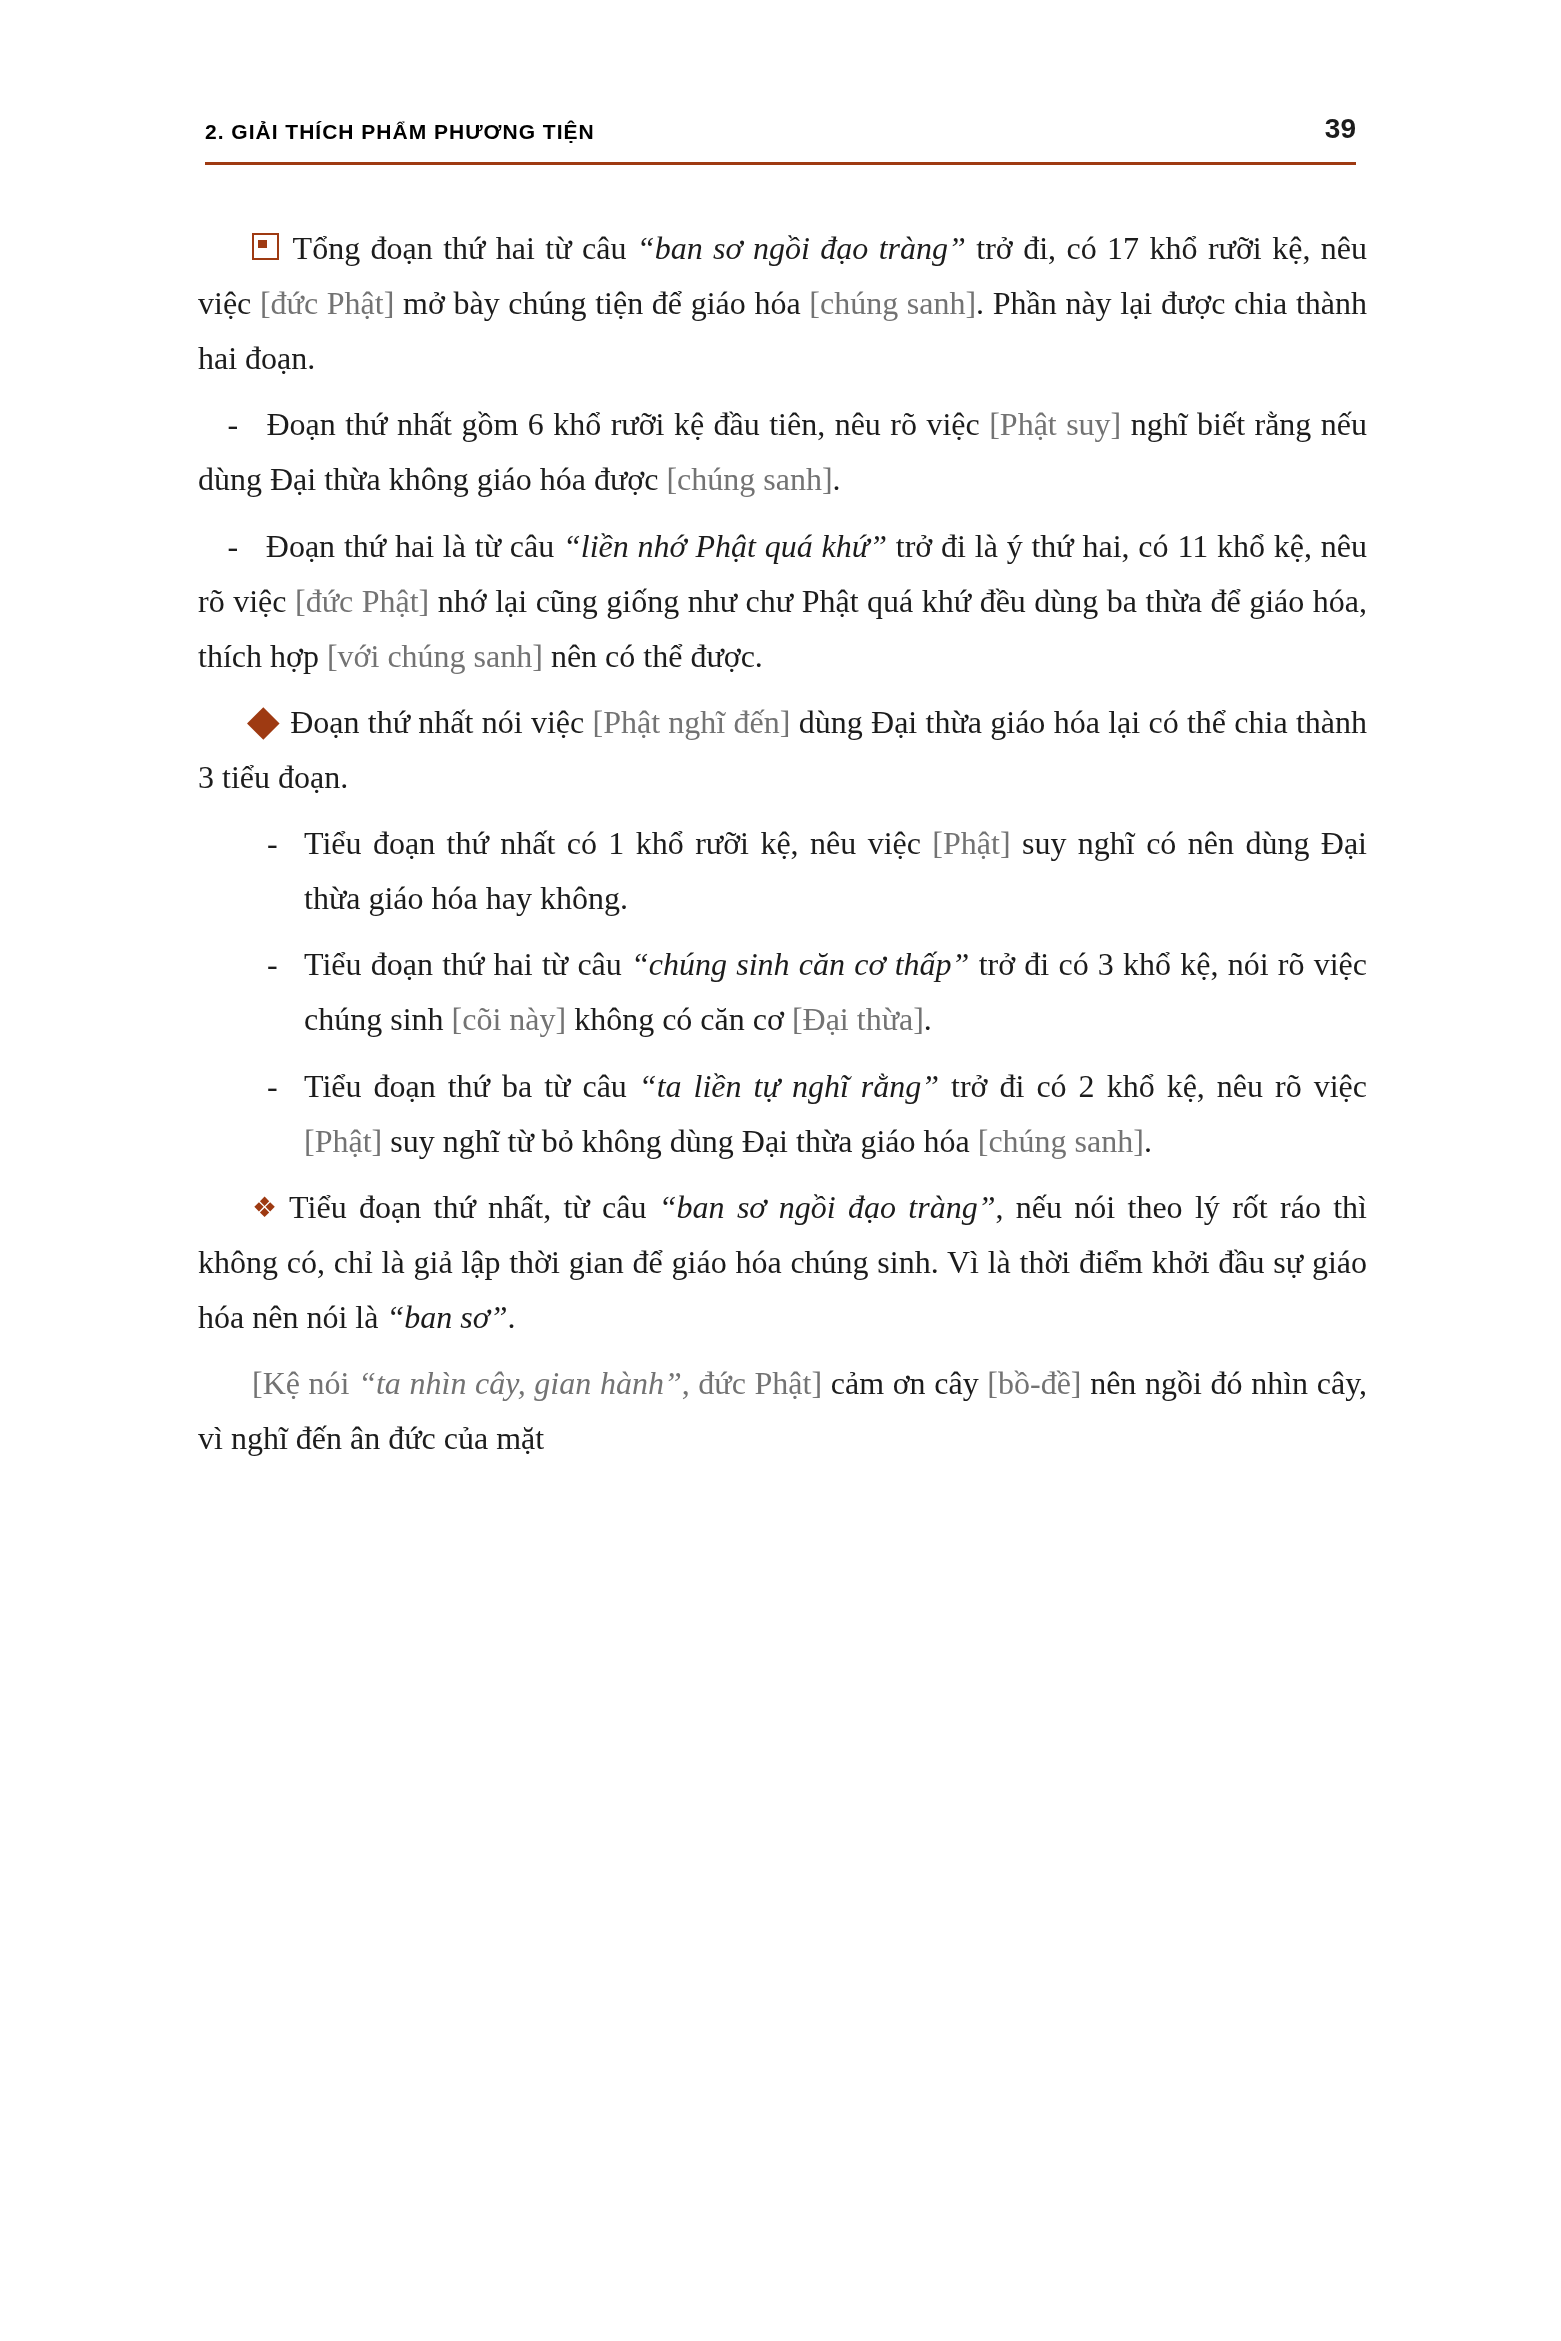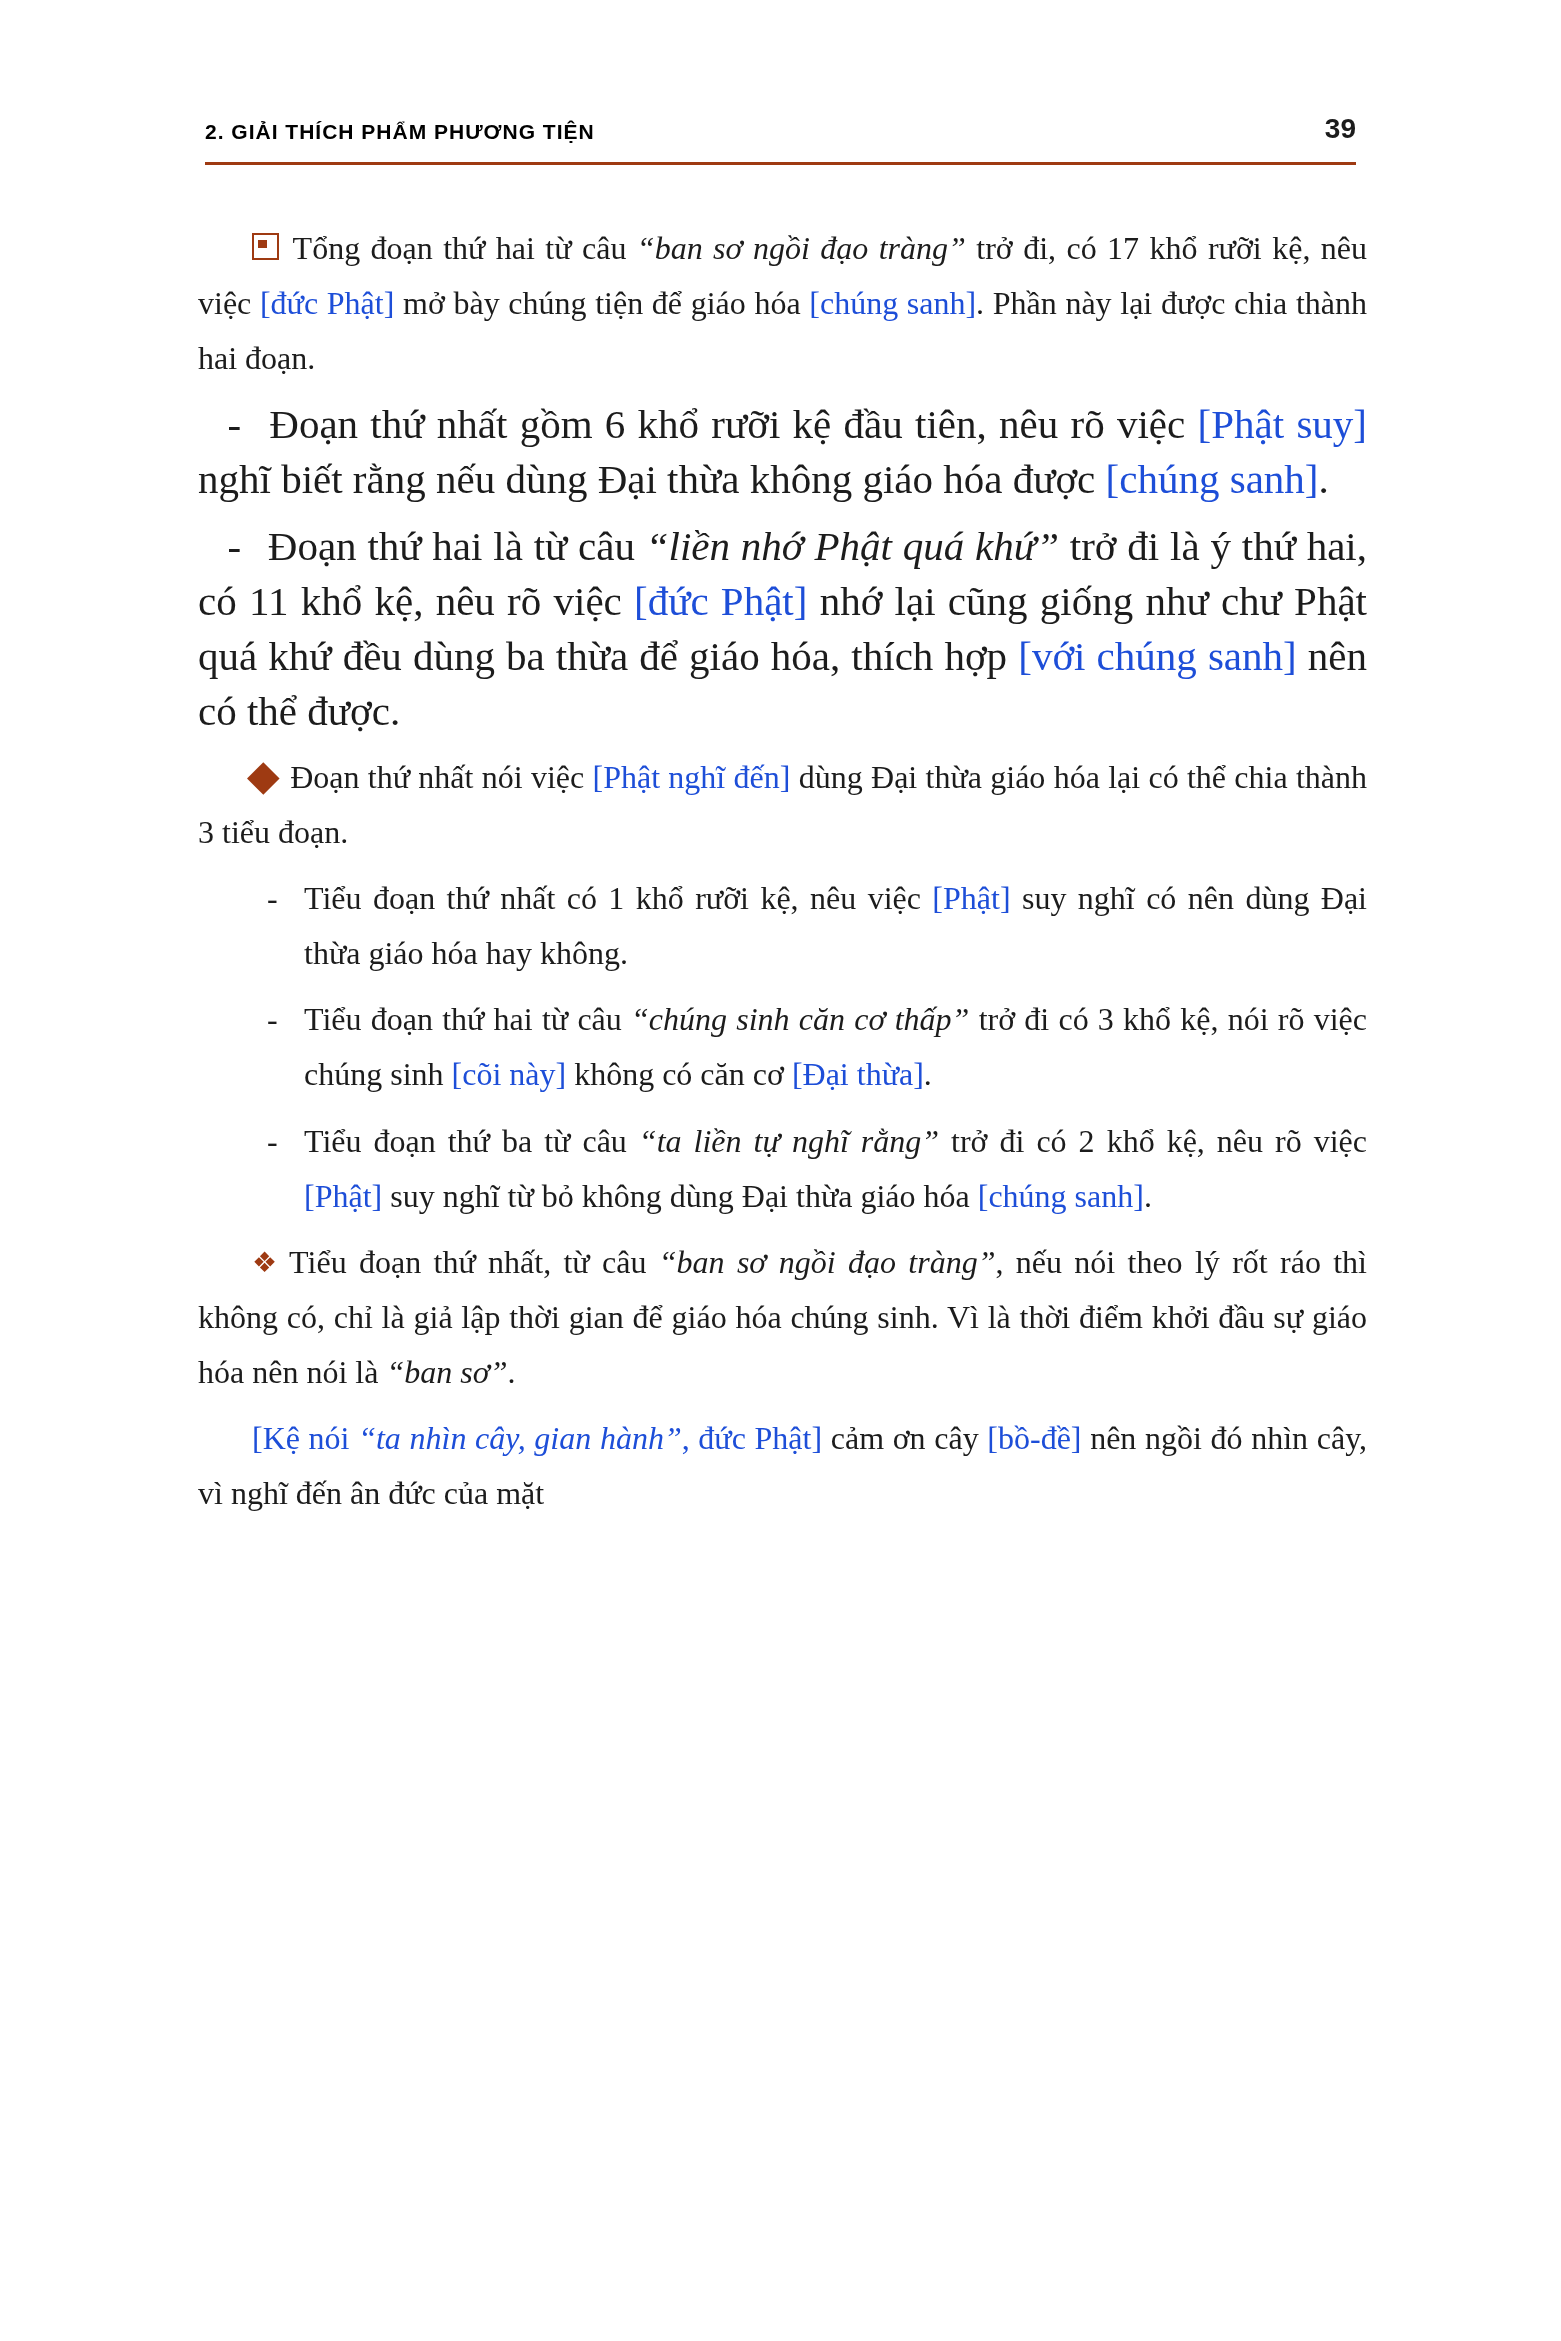--- a/index.html
+++ b/index.html
@@ -77,21 +77,21 @@
     text-justify: inter-word;
     hyphens: none;
   }
   p.para.indent {
     text-indent: 54px;
   }
 
   
   .hang {
     margin: 0 0 11.3px 0;
-    font-size: 41px;
+    font-size: 32px;
     line-height: 55px;
     text-align: justify;
     padding-left: 0;
     text-indent: 0;
   }
   .hang .dash {
     display: inline-block;
     width: 29.5px;
     margin-left: 29.5px;
   }
@@ -148,21 +148,21 @@
   .flo {
     display: inline-block;
     margin-left: 54px;
     margin-right: 12px;
     color: #9e3a12;
     font-size: 28px;
     line-height: 1;
     vertical-align: 0.9px;
   }
 
-  .bracket { color: #1d4ed8; }
+  .bracket { color: #737373; }
   .quoted  { font-style: italic; font-family: Liberation Serif, serif; }
 </style>
 </head>
 <body>
 
 <div class="page">
 
   <div class="header">
     <div class="header-title">2. GIẢI THÍCH PHẨM PHƯƠNG TIỆN</div>
     <div class="page-number">39</div>

